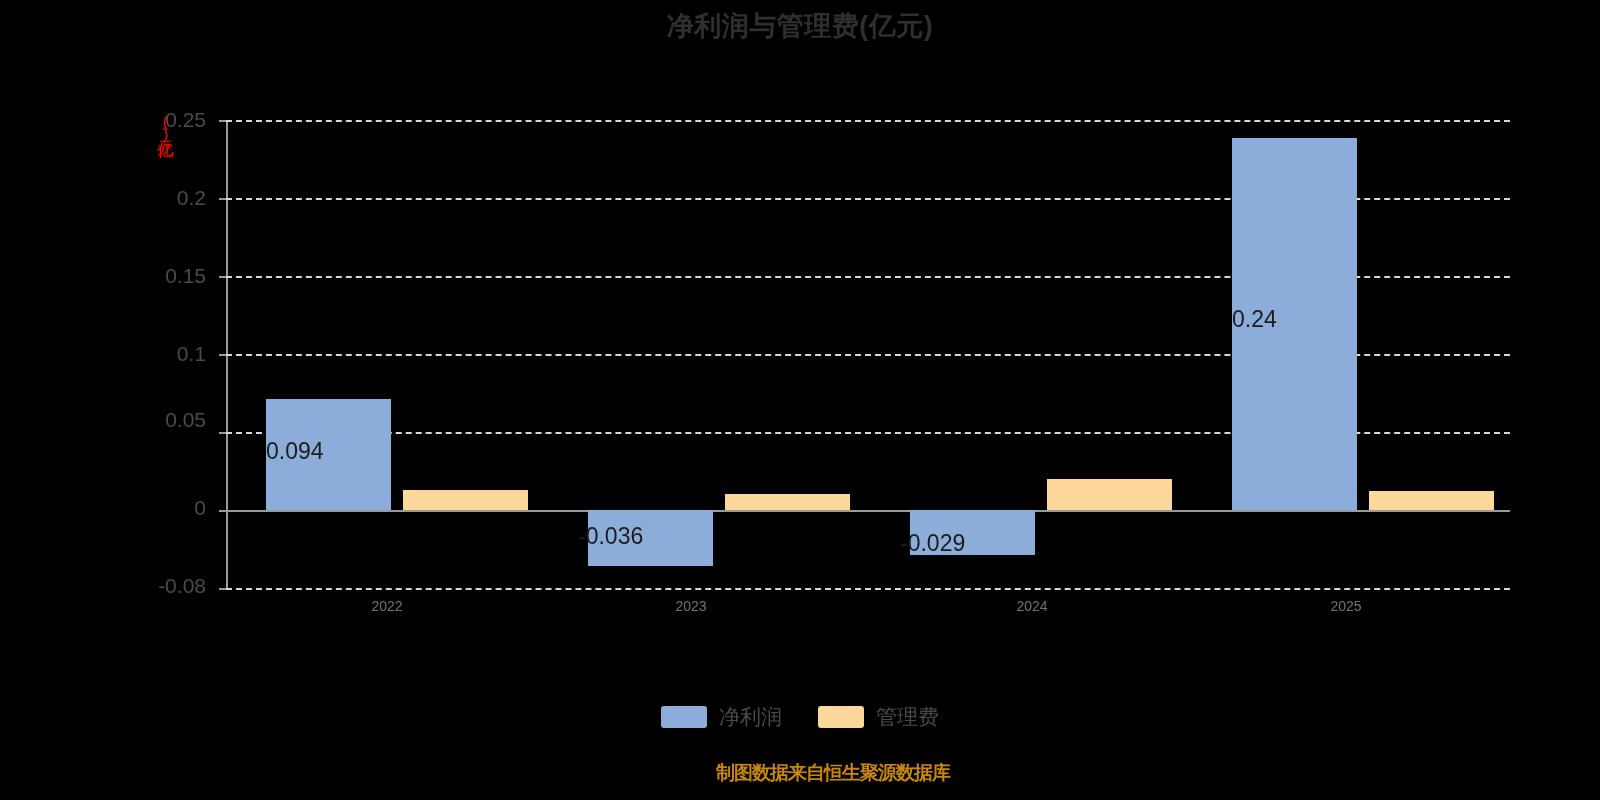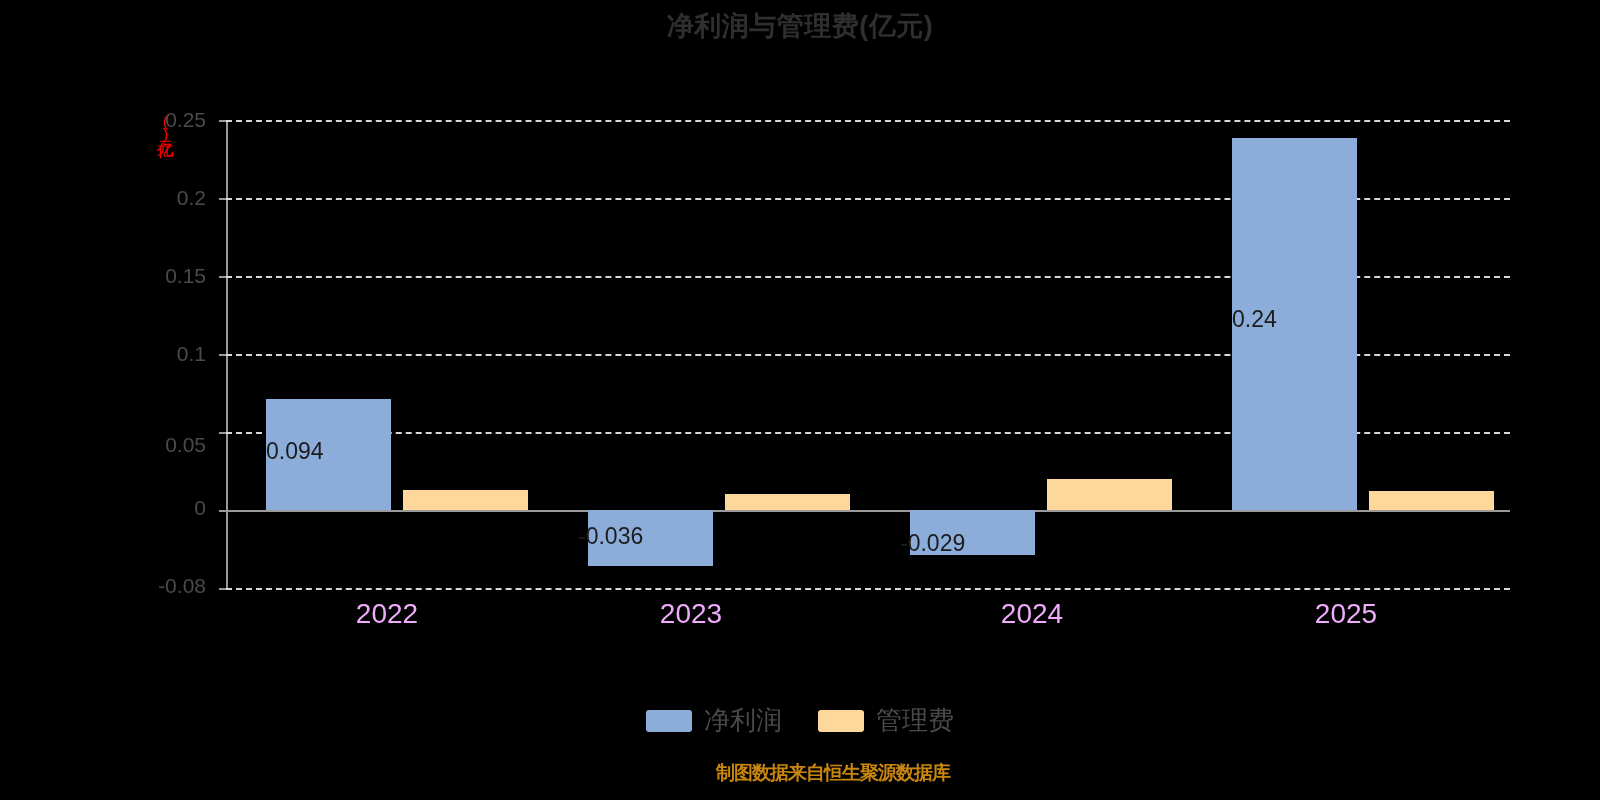--- a/index.html
+++ b/index.html
@@ -106,22 +106,22 @@
     text-align: left;
     white-space: nowrap;
   }
 
   
   .xtick-label {
     position: absolute;
     top: 598px;
     width: 160px;
     text-align: center;
-    font-size: 28px;
-    color: #f0abfc;
+    font-size: 14px;
+    color: #737373;
   }
 
   
   #legend {
     position: absolute;
     top: 703px;
     left: 0;
     width: 1600px;
     display: flex;
     justify-content: center;
@@ -134,21 +134,21 @@
     gap: 12px;
   }
   .legend-swatch {
     width: 46px;
     height: 22px;
     border-radius: 3px;
   }
   .legend-swatch.net   { background: #8cadda; }
   .legend-swatch.admin { background: #fed79a; }
   .legend-text {
-    font-size: 26px;
+    font-size: 21px;
     color: #4a4a4a;
   }
 
   
   #footer-note {
     position: absolute;
     top: 760px;
     left: 0;
     width: 1600px;
     text-align: center;
@@ -163,21 +163,21 @@
 <body>
 
 <div id="chart-title">净利润与管理费(亿元)</div>
 
 <div id="y-unit-label">(亿元)</div>
 
 <div class="ytick-label" style="left:6px; top:108px;">0.25</div>
 <div class="ytick-label" style="left:6px; top:186px;">0.2</div>
 <div class="ytick-label" style="left:6px; top:264px;">0.15</div>
 <div class="ytick-label" style="left:6px; top:342px;">0.1</div>
-<div class="ytick-label" style="left:6px; top:433px;">0.05</div>
+<div class="ytick-label" style="left:6px; top:408px;">0.05</div>
 <div class="ytick-label" style="left:6px; top:496px;">0</div>
 <div class="ytick-label" style="left:6px; top:574px;">-0.08</div>
 
 <div id="y-axis-spine">
   <div class="y-tick" style="top:0px;"></div>
   <div class="y-tick" style="top:78px;"></div>
   <div class="y-tick" style="top:156px;"></div>
   <div class="y-tick" style="top:234px;"></div>
   <div class="y-tick" style="top:312px;"></div>
   <div class="y-tick" style="top:390px;"></div>

